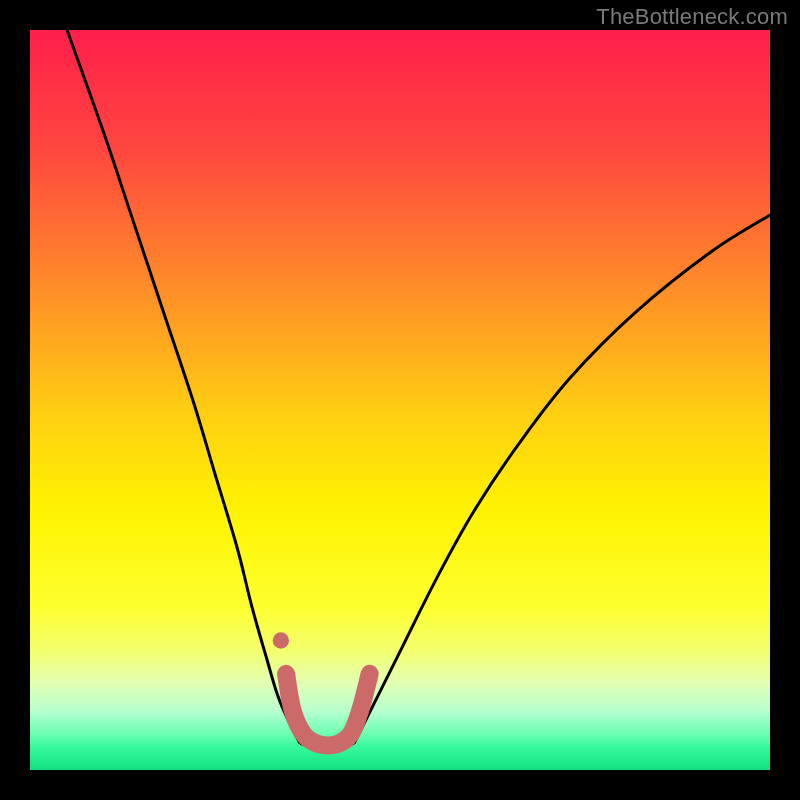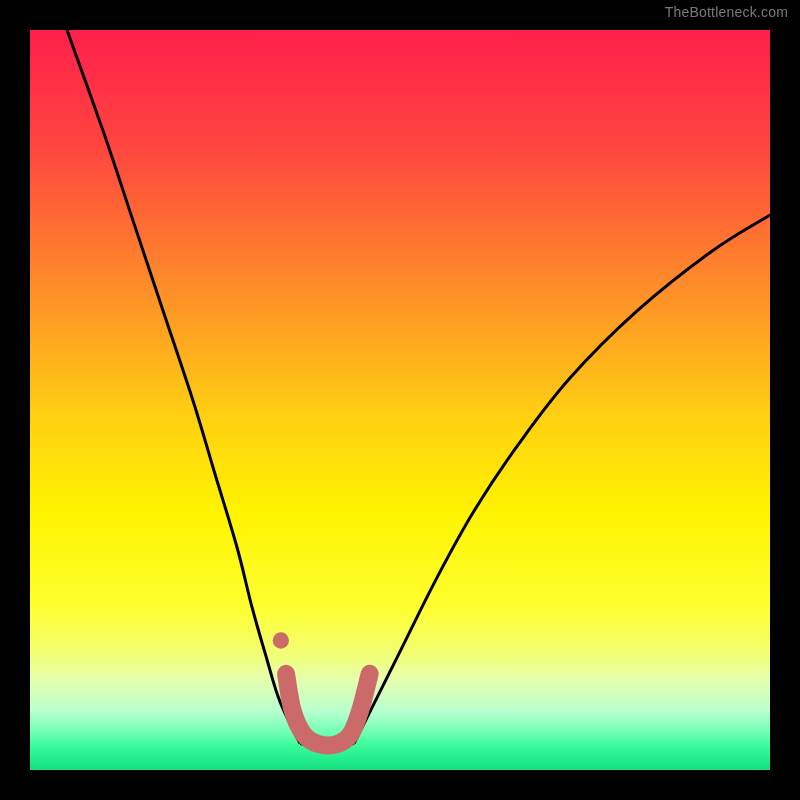--- a/index.html
+++ b/index.html
@@ -22,21 +22,21 @@
   .gradient {
     position: absolute;
     left: 0; top: 0;
     width: 100%; height: 100%;
   }
   .watermark {
     position: absolute;
     top: 4px;
     right: 12px;
     color: #7a7a7a;
-    font-size: 14px;
+    font-size: 22px;
     font-weight: 400;
     letter-spacing: 0.2px;
     z-index: 5;
     text-align: right;
   }
   svg.curves {
     position: absolute;
     left: 0; top: 0;
     width: 100%;
     height: 100%;

